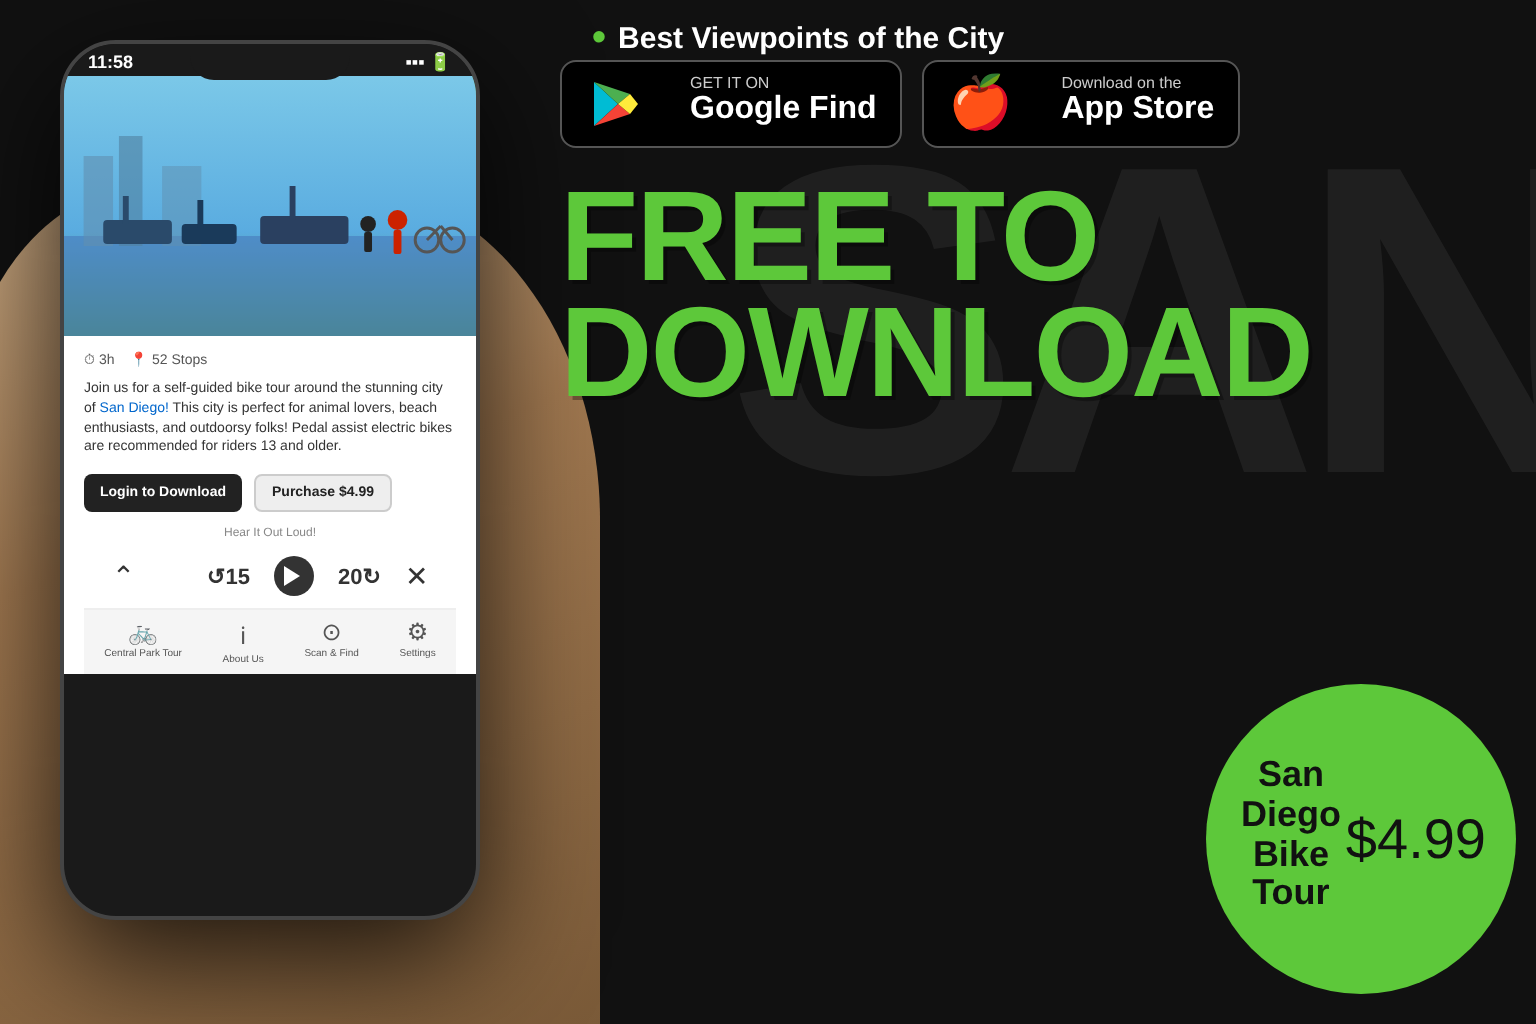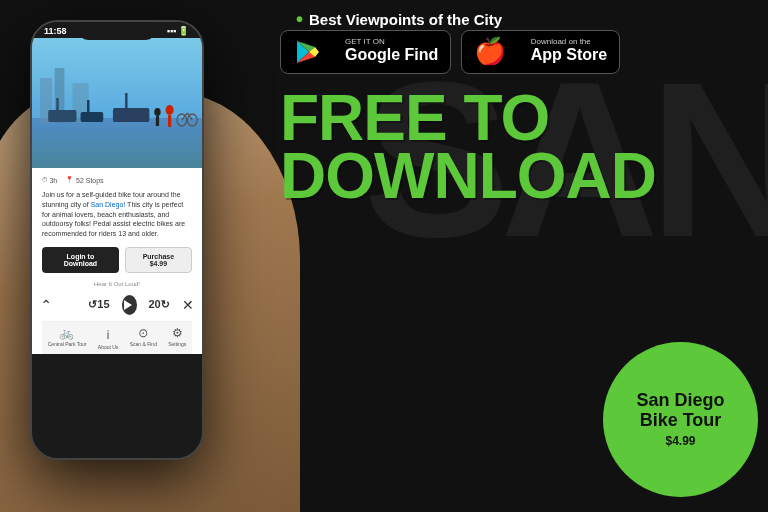--- a/index.html
+++ b/index.html
@@ -67,21 +67,21 @@
       height: 420px;
       background: linear-gradient(160deg, #c8a882 0%, #a07850 40%, #7a5a38 100%);
       border-radius: 30% 40% 0 0;
       z-index: 1;
     }
 
     .phone-mockup {
       position: absolute;
       top: 20px;
       left: 30px;
-      width: 174px;
+      width: 210px;
       height: 440px;
       background: #1a1a1a;
       border-radius: 28px;
       border: 2px solid #444;
       z-index: 4;
       overflow: hidden;
       box-shadow: 0 20px 60px rgba(0,0,0,0.8);
     }
 
     .phone-notch {
@@ -321,37 +321,35 @@
     
     .tour-badge {
       position: absolute;
       right: 10px;
       bottom: 15px;
       width: 155px;
       height: 155px;
       background: #5dc83a;
       border-radius: 50%;
       display: flex;
-      flex-direction: column;
-      align-items: center;
-      justify-content: center;
+      align-items: center;
       text-align: center;
       z-index: 5;
       padding: 15px;
     }
     .badge-title {
       font-size: 18px;
       font-weight: 900;
       color: #111;
       line-height: 1.1;
       margin-bottom: 4px;
     }
     .badge-price {
-      font-size: 12px;
-      font-weight: 700;
+      font-size: 28px;
+      font-weight: 400;
       color: #111;
     }
   </style>
 </head>
 <body>
 
 <div class="bg-watermark">SAN</div>
 
 <div class="top-bar">
   <span>Best Viewpoints of the City</span>

